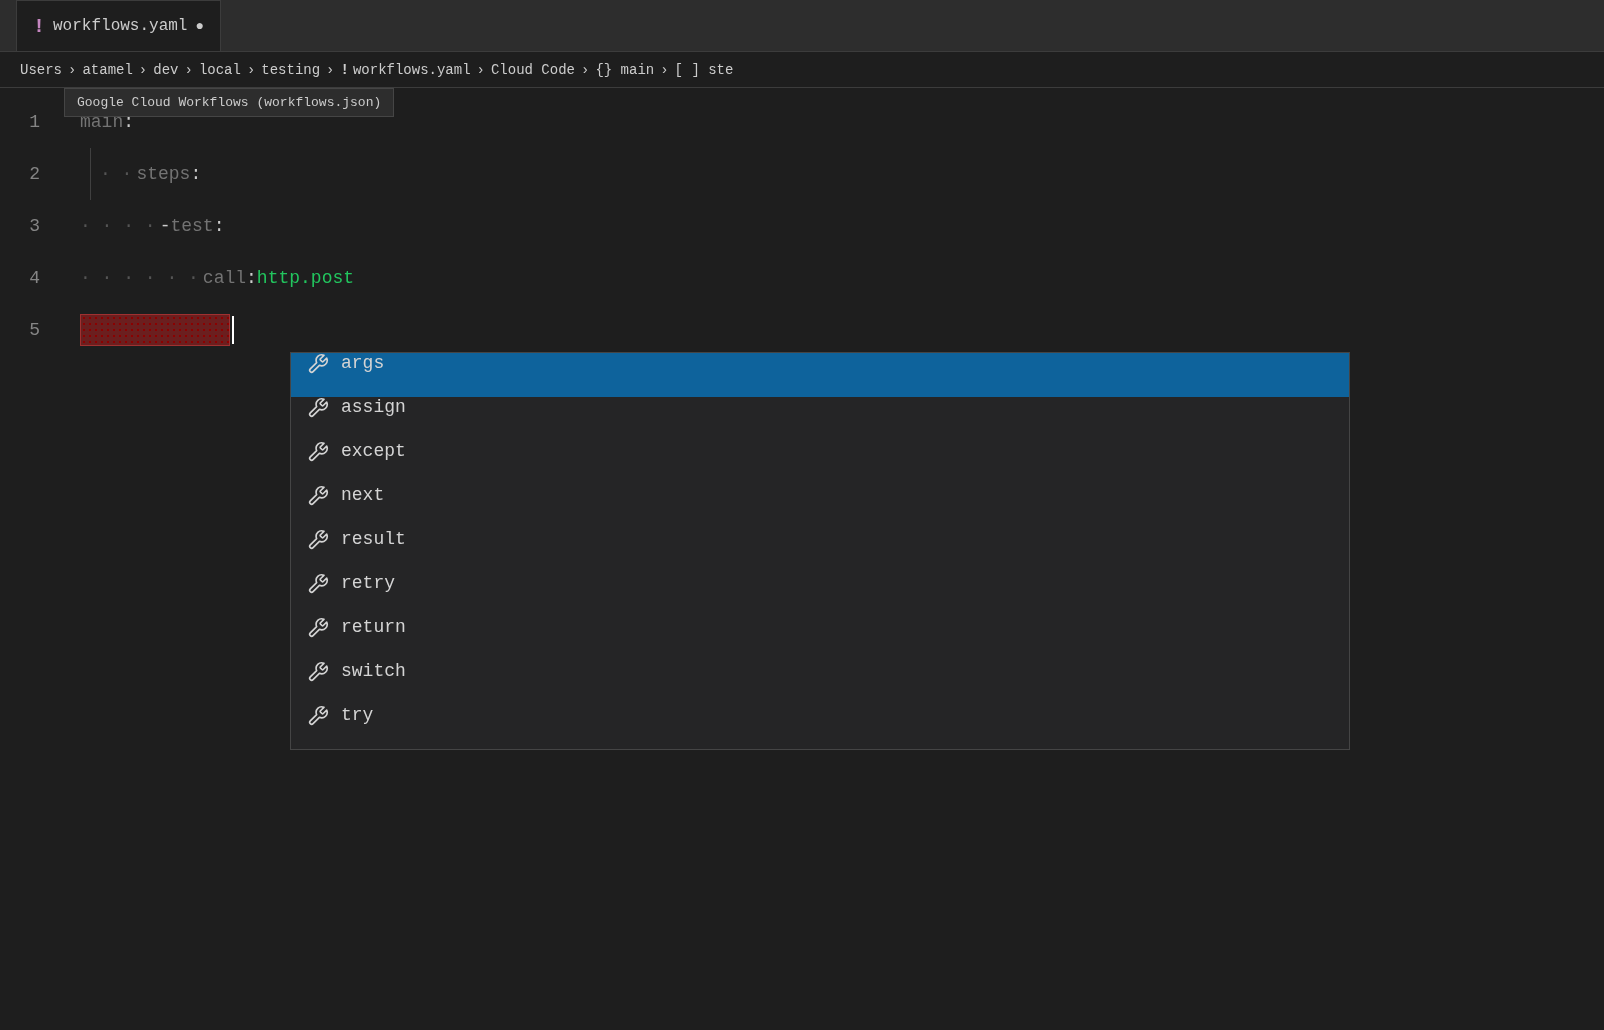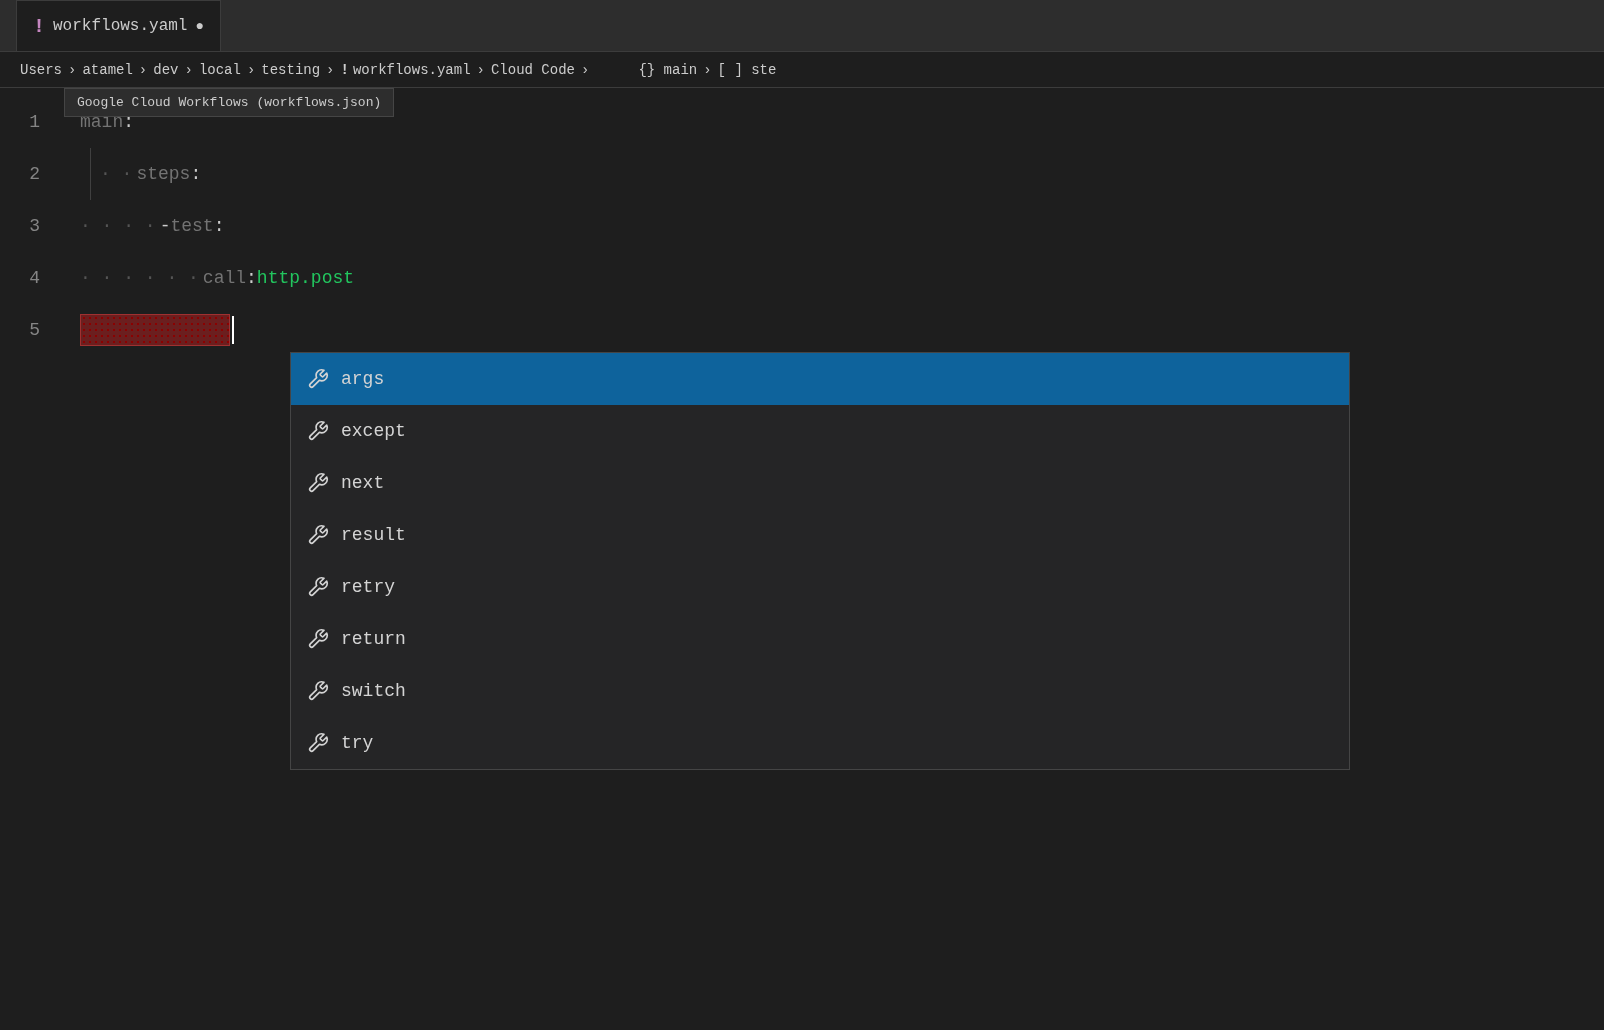--- a/index.html
+++ b/index.html
@@ -79,21 +79,20 @@
     }
 
     .breadcrumb-exclamation {
       color: #c586c0;
       font-weight: bold;
       margin-right: 4px;
     }
 
     .breadcrumb-curly {
       color: #cccccc;
-      margin-left: 43px;
     }
 
     
     .tooltip {
       position: absolute;
       top: 36px;
       left: 20px;
       background-color: #2d2d2d;
       border: 1px solid #454545;
       color: #cccccc;
@@ -207,22 +206,21 @@
       top: 264px;
       width: 1060px;
       background-color: #252526;
       border: 1px solid #454545;
       z-index: 200;
       font-size: 18px;
     }
 
     .autocomplete-item {
       display: flex;
-      align-items: center;
-      height: 52px;
+      height: 44px;
       padding: 0 16px;
       gap: 12px;
       cursor: pointer;
     }
 
     .autocomplete-item:first-child {
       background-color: #0e639c;
     }
 
     .item-label {
@@ -332,20 +330,26 @@
   <div class="autocomplete-item">
         <svg class="wrench" viewBox="0 0 24 24">
           <path d="M14.7 6.3a1 1 0 000 1.4l1.6 1.6a1 1 0 001.4 0l3.77-3.77a6 6 0 01-7.94 7.94l-6.91 6.91a2.12 2.12 0 01-3-3l6.91-6.91a6 6 0 017.94-7.94l-3.76 3.76z"></path>
         </svg>
         <span class="item-label">args</span>
       </div>
       <div class="autocomplete-item">
         <svg class="wrench" viewBox="0 0 24 24">
           <path d="M14.7 6.3a1 1 0 000 1.4l1.6 1.6a1 1 0 001.4 0l3.77-3.77a6 6 0 01-7.94 7.94l-6.91 6.91a2.12 2.12 0 01-3-3l6.91-6.91a6 6 0 017.94-7.94l-3.76 3.76z"></path>
         </svg>
+        <span class="item-label">assign</span>
+      </div>
+      <div class="autocomplete-item">
+        <svg class="wrench" viewBox="0 0 24 24">
+          <path d="M14.7 6.3a1 1 0 000 1.4l1.6 1.6a1 1 0 001.4 0l3.77-3.77a6 6 0 01-7.94 7.94l-6.91 6.91a2.12 2.12 0 01-3-3l6.91-6.91a6 6 0 017.94-7.94l-3.76 3.76z"></path>
+        </svg>
         <span class="item-label">except</span>
       </div>
       <div class="autocomplete-item">
         <svg class="wrench" viewBox="0 0 24 24">
           <path d="M14.7 6.3a1 1 0 000 1.4l1.6 1.6a1 1 0 001.4 0l3.77-3.77a6 6 0 01-7.94 7.94l-6.91 6.91a2.12 2.12 0 01-3-3l6.91-6.91a6 6 0 017.94-7.94l-3.76 3.76z"></path>
         </svg>
         <span class="item-label">next</span>
       </div>
       <div class="autocomplete-item">
         <svg class="wrench" viewBox="0 0 24 24">

